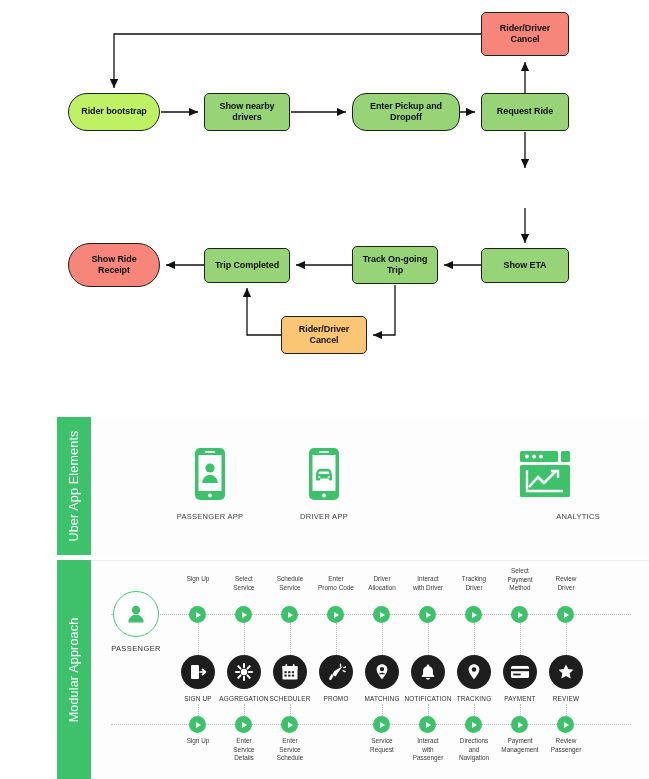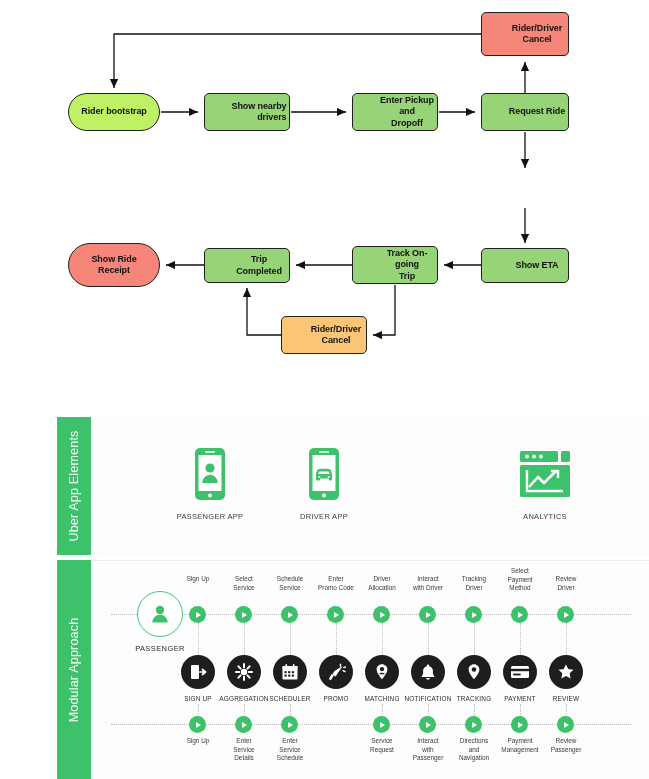--- a/index.html
+++ b/index.html
@@ -9,21 +9,21 @@
   
   #flowchart{position:absolute;left:0;top:0;width:649px;height:400px;}
   #flow-svg{position:absolute;left:0;top:0;}
   .node{position:absolute;box-sizing:border-box;border:1px solid #20201f;
         display:flex;align-items:center;justify-content:center;text-align:center;
         font-size:9px;font-weight:bold;line-height:1.25;color:#111111;letter-spacing:-0.1px;}
   .n-green{background:#97d477;}
   .n-red{background:#f6857a;}
   .n-pinklight{background:#bef264;}
   .n-orange{background:#fac675;}
-  .rect{border-radius:5px;padding-left:24px;}
+  .rect{border-radius:5px;}
   .pill{border-radius:24px;}
 
   
   #panel-elements{position:absolute;left:57px;top:417px;width:592px;height:138px;background:#ffffff;}
   #panel-modular{position:absolute;left:57px;top:560px;width:592px;height:219px;background:#ffffff;}
   .side-tab{position:absolute;left:0;top:0;width:34px;height:100%;background:#3dc16b;
             display:flex;align-items:center;justify-content:center;}
   .side-tab span{transform:rotate(-90deg);white-space:nowrap;color:#ffffff;
                  font-size:12.5px;letter-spacing:.2px;font-weight:normal;}
   .panel-body{position:absolute;left:34px;top:0;right:0;bottom:0;background:#fdfdfd;}
@@ -81,25 +81,25 @@
     </g>
   </svg>
 
   <div class="node rect n-red" style="left:481px;top:12px;width:88px;height:44px;">
       <span style="white-space:pre-line">Rider/Driver
 Cancel</span>
     </div>
   <div class="node pill n-pinklight" style="left:68px;top:93px;width:92px;height:38px;">
       <span style="white-space:pre-line">Rider bootstrap</span>
     </div>
-  <div class="node rect n-green" style="left:204px;top:93px;width:86px;height:38px;text-align:right;">
+  <div class="node rect n-green" style="left:204px;top:93px;width:86px;height:38px;">
       <span style="white-space:pre-line">Show nearby
 drivers</span>
     </div>
-  <div class="node rect n-green" style="left:352px;top:93px;width:86px;height:38px;">
+  <div class="node rect n-green" style="left:352px;top:93px;width:108px;height:38px;border-radius:14px;">
       <span style="white-space:pre-line">Enter Pickup and
 Dropoff</span>
     </div>
   <div class="node rect n-green" style="left:481px;top:93px;width:88px;height:38px;">
       <span style="white-space:pre-line">Request Ride</span>
     </div>
   <div class="node rect n-green" style="left:481px;top:248px;width:88px;height:35px;">
       <span style="white-space:pre-line">Show ETA</span>
     </div>
   <div class="node rect n-green" style="left:204px;top:248px;width:86px;height:35px;">
@@ -163,36 +163,36 @@
             <rect x="41" y="0" width="9" height="11" rx="1.6" fill="#3dc16b"></rect>
             <circle cx="7" cy="5.5" r="1.9" fill="#ffffff"></circle>
             <circle cx="14" cy="5.5" r="1.9" fill="#ffffff"></circle>
             <circle cx="21" cy="5.5" r="1.9" fill="#ffffff"></circle>
             <rect x="0" y="14" width="50" height="32" rx="1.6" fill="#3dc16b"></rect>
             <path d="M7 19v21h36" stroke="#ffffff" stroke-width="2.4" fill="none"></path>
             <path d="M9 36l9-10 6 6 12-12" stroke="#ffffff" stroke-width="2.6" fill="none" stroke-linejoin="round"></path>
             <path d="M31 20h7v7" stroke="#ffffff" stroke-width="2.4" fill="none"></path>
           </svg>
       </div>
-      <div class="el-label" style="white-space: pre-line;">ANALYTICS</div>
+      <div class="el-label" style="white-space: pre-line; text-align: right;">ANALYTICS</div>
     </div>
 
   </div>
 </div>
 
 <div id="panel-modular">
   <div class="side-tab">
     <span>Modular Approach</span>
   </div>
   <div class="panel-body">
 
     <div class="dotline" style="left:20px;top:53px;width:520px;"></div>
     <div class="dotline" style="left:20px;top:163px;width:520px;"></div>
 
-    <div class="actor" style="left:32px;top:30px;text-align:center;">
+    <div class="actor" style="left:8px;top:30px;text-align:center;">
       <div class="actor-circle">
         <svg width="22" height="22" viewBox="0 0 22 22">
             <circle cx="11" cy="7" r="4.2" fill="#3dc16b"></circle>
             <path d="M3.3 19.5c0-4.3 3.4-7.8 7.7-7.8s7.7 3.5 7.7 7.8z" fill="#3dc16b"></path>
           </svg>
       </div>
       <div class="actor-label" style="white-space: pre-line;">PASSENGER</div>
     </div>
 
 

